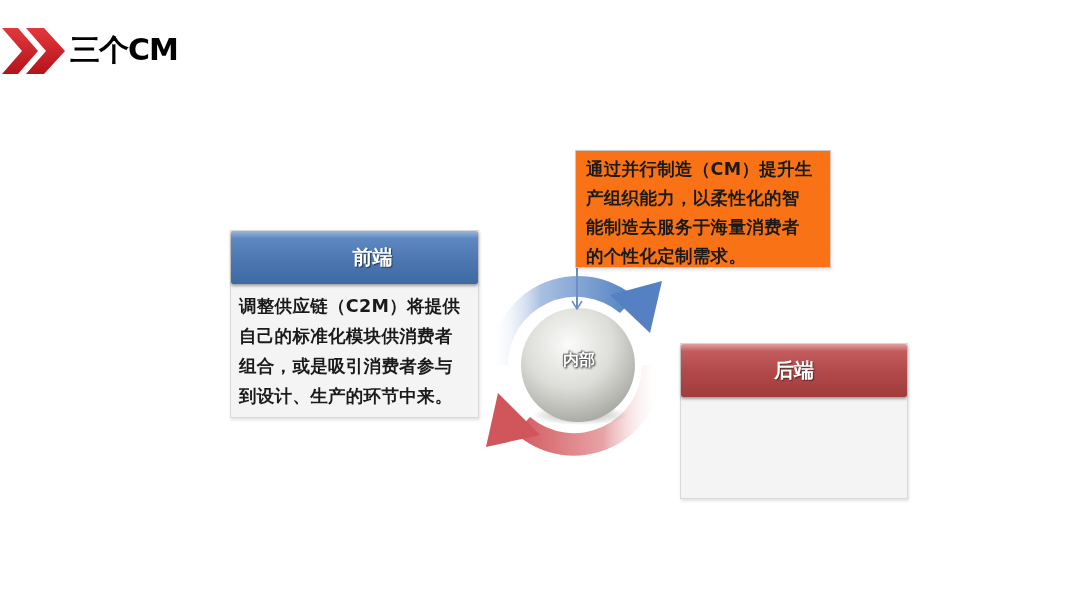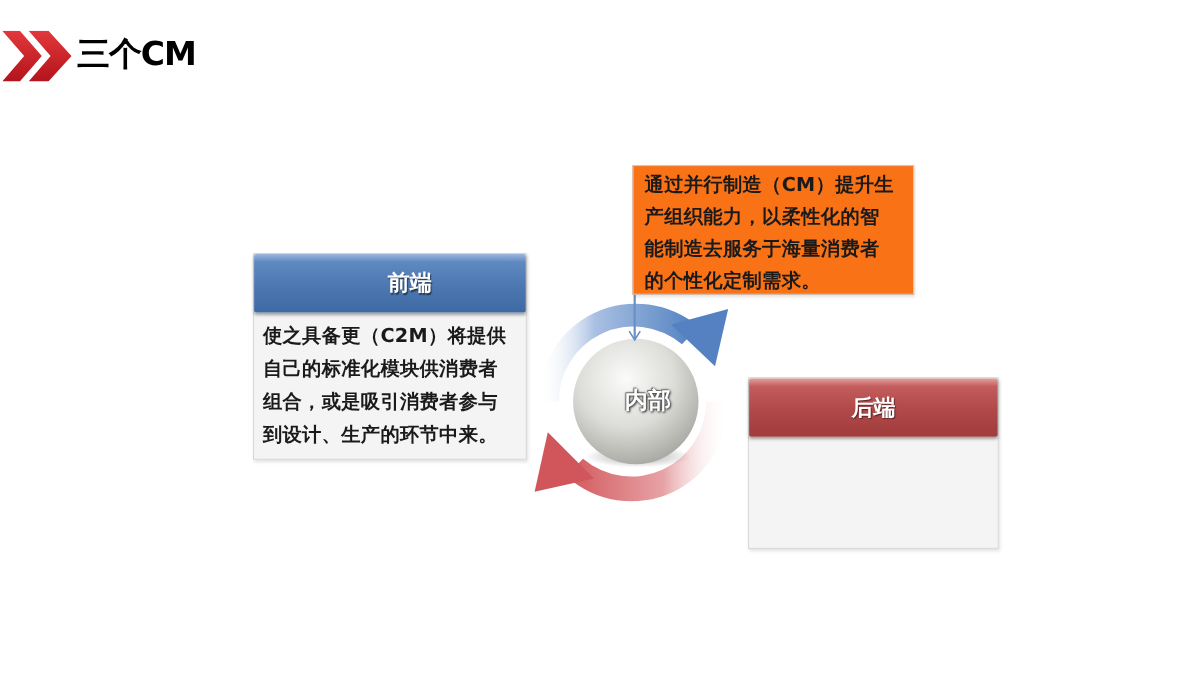--- a/index.html
+++ b/index.html
@@ -21,21 +21,21 @@
   .right-card .card-header { height: 53px; background: linear-gradient(180deg, #e0a0a0 0%, #c35c5c 14%, #b04848 55%, #a13c3c 100%); box-shadow: 0 2px 3px rgba(0,0,0,0.35); }
   .right-card .card-body { top: 58px; }
 
   .top-card { left: 575px; top: 150px; width: 256px; height: 118px; background: #f97316; border: 1px solid #c9c9c9; }
   .top-card .card-body { top: 4px; left: 10px; line-height: 29px; }
 
   .connector { position: absolute; left: 576px; top: 268px; width: 2px; height: 40px; background: #6a8fc4; }
   .connector-head { position: absolute; left: 571px; top: 300px; width: 12px; height: 10px; }
 
   .cycle { position: absolute; left: 470px; top: 255px; width: 210px; height: 215px; }
-  .sphere-label { position: absolute; left: 548px; top: 350px; width: 62px; text-align: right; font-size: 21px; font-weight: bold; color: #fff;
+  .sphere-label { position: absolute; left: 548px; top: 350px; width: 62px; text-align: center; font-size: 16px; font-weight: bold; color: #fff;
      text-shadow: 0 0 2px #555, 1px 1px 2px #333, -1px -1px 1px #777; }
 </style>
 </head>
 <body>
 
 <svg class="chevrons" viewBox="0 0 64 46">
   <defs>
     <linearGradient id="chevG" x1="0" y1="0" x2="0" y2="1">
       <stop offset="0" stop-color="#e2383c"></stop>
       <stop offset="1" stop-color="#b3141b"></stop>
@@ -86,21 +86,21 @@
 <div class="sphere-label">内部</div>
 
 <div class="connector"></div>
 <svg class="connector-head" viewBox="0 0 12 10">
   <polyline points="1,1 6,9 11,1" fill="none" stroke="#6a8fc4" stroke-width="1.5"></polyline>
 </svg>
 
 <div class="card left-card">
   <div class="card-header">前端</div>
   <div class="card-body">
-    <div>使之具备更（C2M）将提供</div>
+    <div>调整供应链（C2M）将提供</div>
     <div>自己的标准化模块供消费者</div>
     <div>组合，或是吸引消费者参与</div>
     <div>到设计、生产的环节中来。</div>
   </div>
 </div>
 
 <div class="card top-card">
   <div class="card-body">
     <div>通过并行制造（CM）提升生</div>
     <div>产组织能力，以柔性化的智</div>

